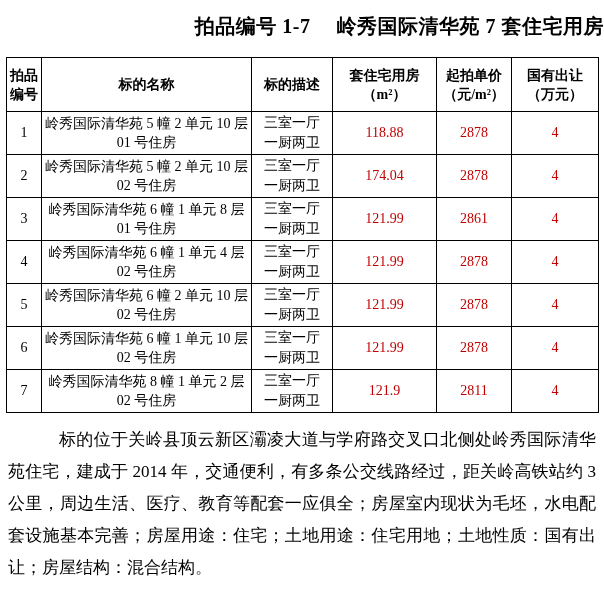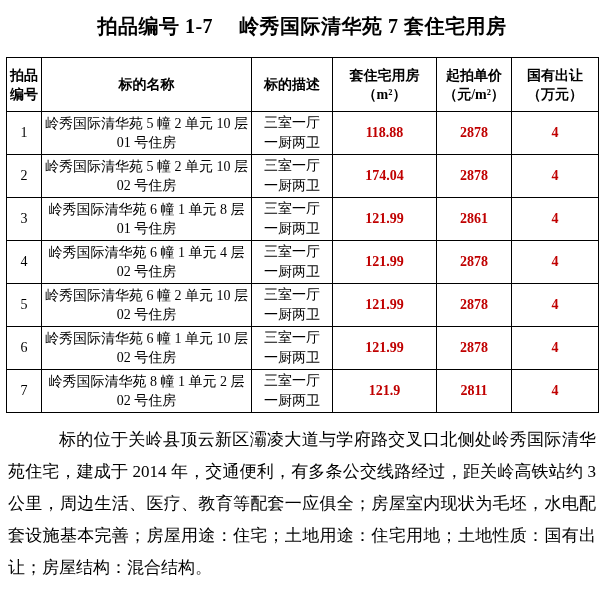--- a/index.html
+++ b/index.html
@@ -5,21 +5,21 @@
   * { margin: 0; padding: 0; box-sizing: border-box; }
   html, body {
     width: 604px; height: 611px;
     background: #ffffff;
     color: #000000;
     font-family: "Liberation Serif", "DejaVu Serif", serif;
   }
   .page { width: 604px; height: 611px; overflow: hidden; }
 
   .doc-title {
-    text-align: center;
+    text-align: right;
     font-weight: bold;
     font-size: 20px;
     padding-top: 13px;
     letter-spacing: 0.5px;
   }
 
   table.auction {
     border-collapse: collapse;
     table-layout: fixed;
     width: 592px;
@@ -39,21 +39,21 @@
     line-height: 19px;
     white-space: pre-line;
     height: 54px;
   }
   table.auction td { font-size: 14px; }
   table.auction tbody tr { height: 42px; }
   td.cell-name { line-height: 19px; }
   td.cell-layout { white-space: pre-line; line-height: 20px; font-family: Liberation Serif, serif; }
   td.cell-num {
     color: #c00000;
-    font-weight: bold;
+    font-weight: normal;
     font-size: 15px;
     margin-left: 44px;
   }
 
   .desc { margin: 11px 8px 0 8px; }
   .desc-heading {
     font-size: 17px;
     font-weight: bold;
     line-height: 24px;
   }

